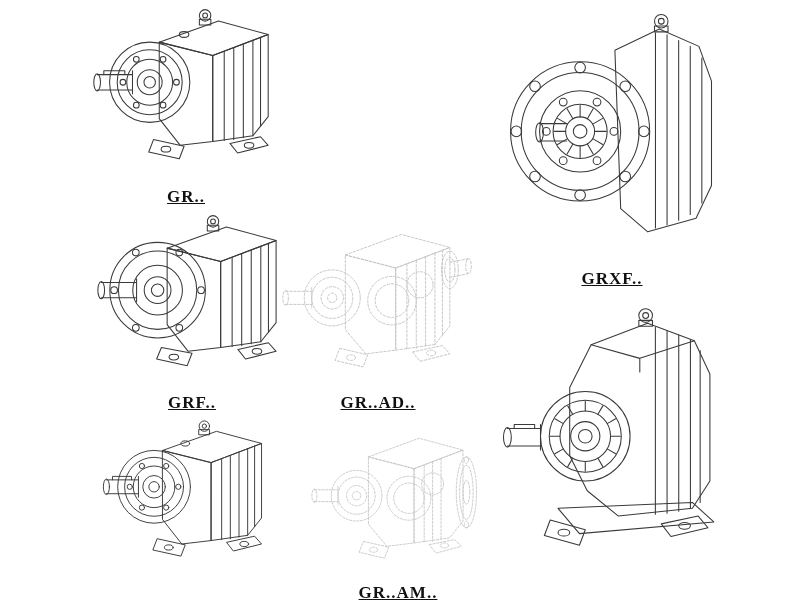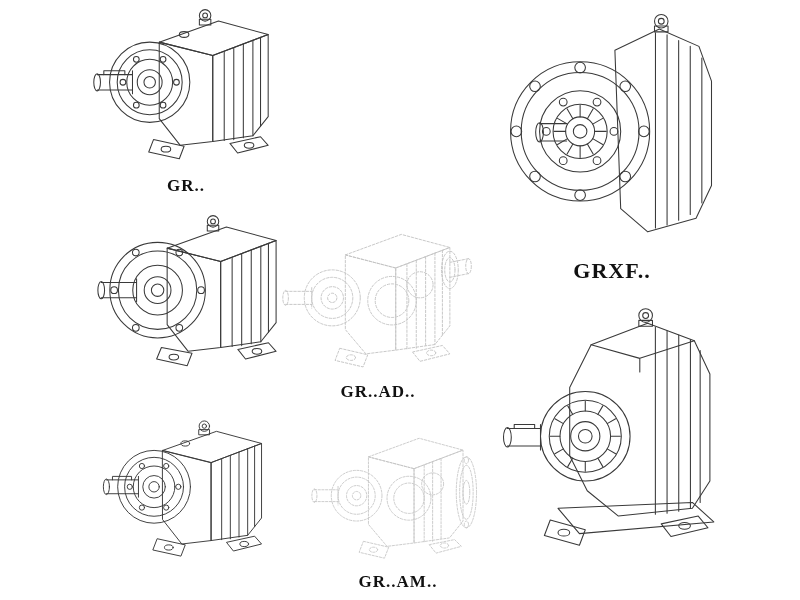--- a/index.html
+++ b/index.html
@@ -10,24 +10,24 @@
   .canvas{position:absolute;inset:0;}
   figure.figure{margin:0;position:absolute;}
   .figure svg.drawing{
     display:block;width:100%;
     fill:none;stroke:#3a3a3a;stroke-width:1.1;stroke-linejoin:round;stroke-linecap:round;
   }
   .figure.ghost svg.drawing{
     stroke:#c4c4c4;stroke-dasharray:2.6 1.8;stroke-width:1;
   }
   .caption{
-    margin-top:2px;text-align:center;font-weight:bold;font-size:17px;
-    letter-spacing:1px;color:#111;
-  }
-  .caption.lg{font-size:22px;}
+    margin-top:13px;text-align:center;font-weight:bold;font-size:17px;
+    letter-spacing:1px;color:#111;text-decoration:underline;
+  }
+  .caption.lg{font-size:17px;}
   .defs-holder{position:absolute;width:0;height:0;overflow:hidden;}
 </style>
 </head>
 <body>
 
 <div class="canvas">
 
   <svg class="defs-holder" aria-hidden="true">
     <defs>
 
@@ -204,20 +204,21 @@
     <svg class="drawing" viewBox="0 0 230 265" style="height:256px;">
         <use href="#sym-grxf"></use>
       </svg>
     <figcaption class="caption lg">GRXF..</figcaption>
   </figure>
 
   <figure class="figure" style="left:92px;top:208px;width:200px;">
     <svg class="drawing" viewBox="0 0 200 180" style="height:172px;">
         <use href="#sym-flange"></use>
       </svg>
+    <figcaption class="caption">GRF..</figcaption>
   </figure>
 
   <figure class="figure ghost" style="left:276px;top:212px;width:204px;">
     <svg class="drawing" viewBox="0 0 210 180" style="height:168px;">
         <use href="#sym-ad"></use>
       </svg>
     <figcaption class="caption">GR..AD..</figcaption>
   </figure>
 
   <figure class="figure" style="left:88px;top:414px;width:198px;">

